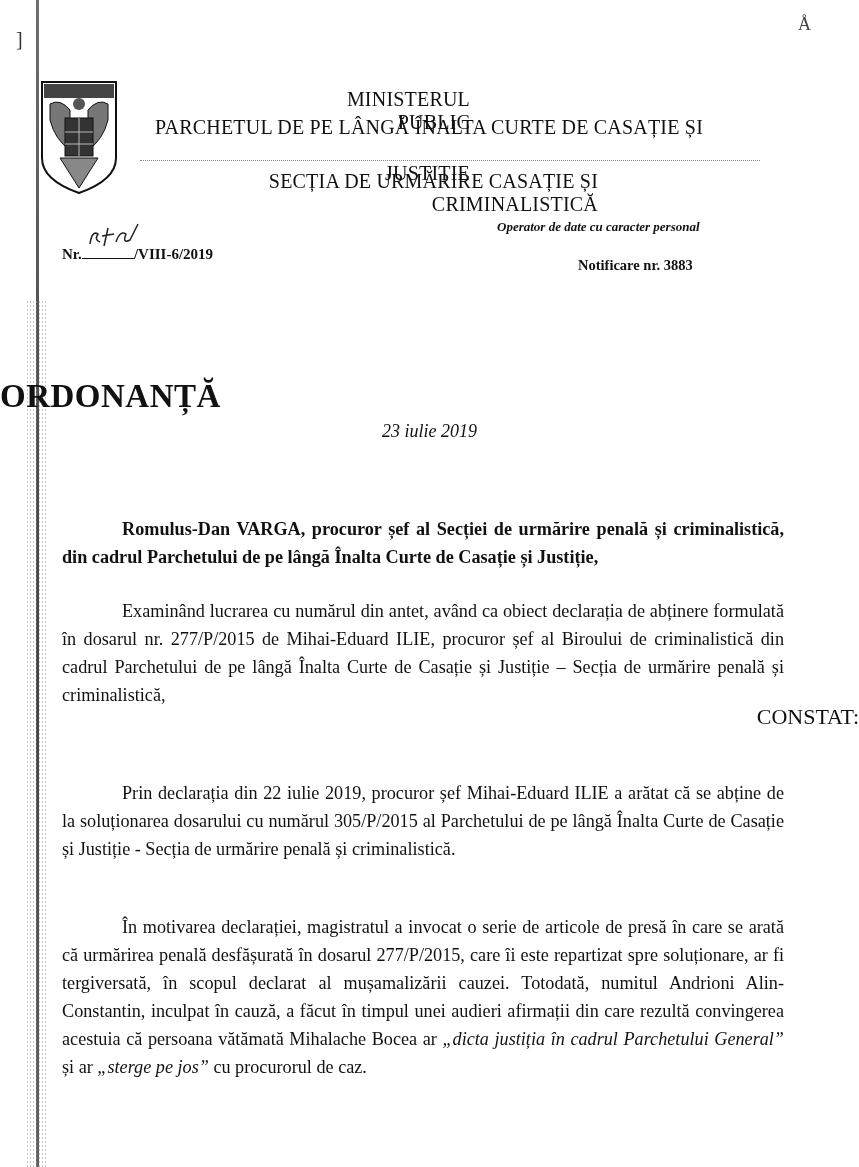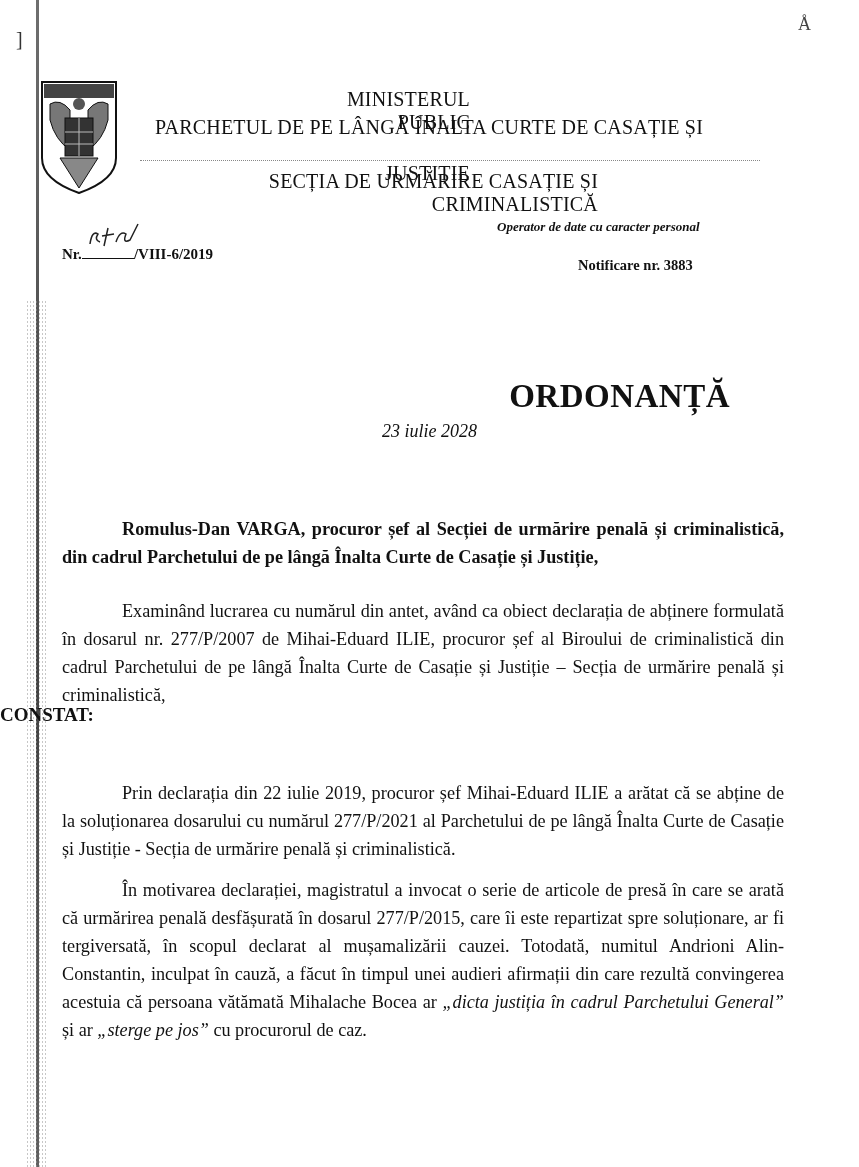--- a/index.html
+++ b/index.html
@@ -47,43 +47,43 @@
   .regnum .sig svg { position: absolute; left: 0; top: -20px; }
 
   .operator {
     position: absolute; left: 497px; top: 219px; font-style: italic; font-weight: bold; font-size: 13px;
   }
   .notif {
     position: absolute; left: 578px; top: 241px; font-weight: bold; font-size: 14.5px; margin-top: 16px;
   }
 
   .title {
-    position: absolute; left: 0; width: 730px; top: 378px; text-align: right;
+    position: absolute; left: 0; width: 730px; top: 378px; text-align: left;
     font-weight: bold; font-size: 33px; letter-spacing: 0.5px;
   }
   .title-date {
     position: absolute; left: 0; width: 859px; top: 421px; text-align: center;
     font-style: italic; font-size: 18px;
   }
 
   .body-text {
     position: absolute; left: 62px; width: 722px;
     font-family: "Liberation Sans Narrow", "Liberation Serif", serif;
     font-size: 18.2px; line-height: 28px; text-align: justify;
   }
   .p-intro { top: 515px; font-weight: bold; text-indent: 60px; }
   .p-exam { top: 597px; text-indent: 60px; }
 
   .constat {
-    position: absolute; left: 0; width: 859px; top: 704px; text-align: left;
-    font-weight: bold; font-size: 19px;
+    position: absolute; left: 0; width: 859px; top: 704px; text-align: right;
+    font-weight: normal; font-size: 22px;
   }
 
   .p-prin { top: 779px; text-indent: 60px; }
-  .p-motiv { top: 876px; text-indent: 60px; }
+  .p-motiv { top: 913px; text-indent: 60px; }
   .it { font-style: italic; }
 </style>
 </head>
 <body>
 
 <div class="scan-edge"></div>
 <div class="scan-noise"></div>
 <div class="scan-mark-top">]</div>
 <div class="page-mark">Å</div>
 
@@ -115,21 +115,21 @@
       <path d="M22 24 L26 6 M20 14 L32 12" fill="none" stroke="#222" stroke-width="1.5"></path>
       <path d="M34 20 Q38 8 44 12 Q40 22 48 18 L56 2" fill="none" stroke="#222" stroke-width="1.5"></path>
     </svg>
   </span><span>/VIII-6/2019</span>
 </div>
 
 <div class="operator">Operator de date cu caracter personal</div>
 <div class="notif">Notificare nr. 3883</div>
 
 <div class="title">ORDONANȚĂ</div>
-<div class="title-date">23 iulie 2028</div>
+<div class="title-date">23 iulie 2019</div>
 
 <div class="body-text p-intro">Romulus-Dan VARGA, procuror șef al Secției de urmărire penală și criminalistică, din cadrul Parchetului de pe lângă Înalta Curte de Casație și Justiție,</div>
-<div class="body-text p-exam">Examinând lucrarea cu numărul din antet, având ca obiect declarația de abținere formulată în dosarul nr. 277/P/2007 de Mihai-Eduard ILIE, procuror șef al Biroului de criminalistică din cadrul Parchetului de pe lângă Înalta Curte de Casație și Justiție – Secția de urmărire penală și criminalistică,</div>
+<div class="body-text p-exam">Examinând lucrarea cu numărul din antet, având ca obiect declarația de abținere formulată în dosarul nr. 277/P/2015 de Mihai-Eduard ILIE, procuror șef al Biroului de criminalistică din cadrul Parchetului de pe lângă Înalta Curte de Casație și Justiție – Secția de urmărire penală și criminalistică,</div>
 
 <div class="constat">CONSTAT:</div>
 
-<div class="body-text p-prin">Prin declarația din 22 iulie 2019, procuror șef Mihai-Eduard ILIE a arătat că se abține de la soluționarea dosarului cu numărul 277/P/2021 al Parchetului de pe lângă Înalta Curte de Casație și Justiție - Secția de urmărire penală și criminalistică.</div>
+<div class="body-text p-prin">Prin declarația din 22 iulie 2019, procuror șef Mihai-Eduard ILIE a arătat că se abține de la soluționarea dosarului cu numărul 305/P/2015 al Parchetului de pe lângă Înalta Curte de Casație și Justiție - Secția de urmărire penală și criminalistică.</div>
 <div class="body-text p-motiv"><span>În motivarea declarației, magistratul a invocat o serie de articole de presă în care se arată că urmărirea penală desfășurată în dosarul 277/P/2015, care îi este repartizat spre soluționare, ar fi tergiversată, în scopul declarat al mușamalizării cauzei. Totodată, numitul Andrioni Alin-Constantin, inculpat în cauză, a făcut în timpul unei audieri afirmații din care rezultă convingerea acestuia că persoana vătămată Mihalache Bocea ar </span><span class="it">„dicta justiția în cadrul Parchetului General”</span><span> și ar </span><span class="it">„sterge pe jos”</span><span> cu procurorul de caz.</span></div>
 
 </body></html>

